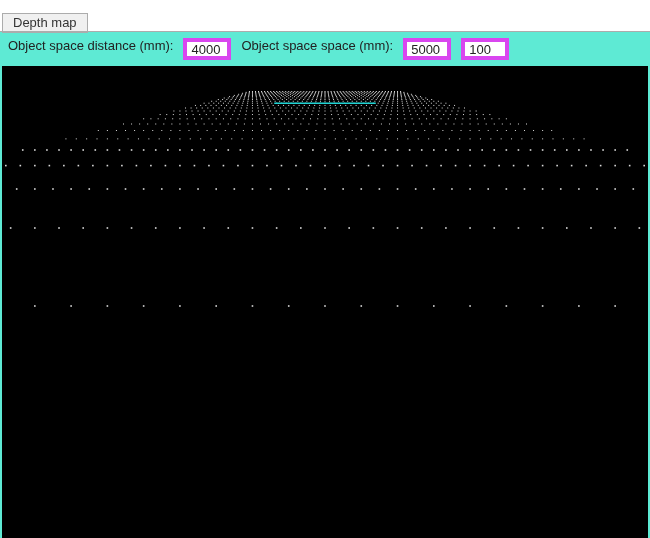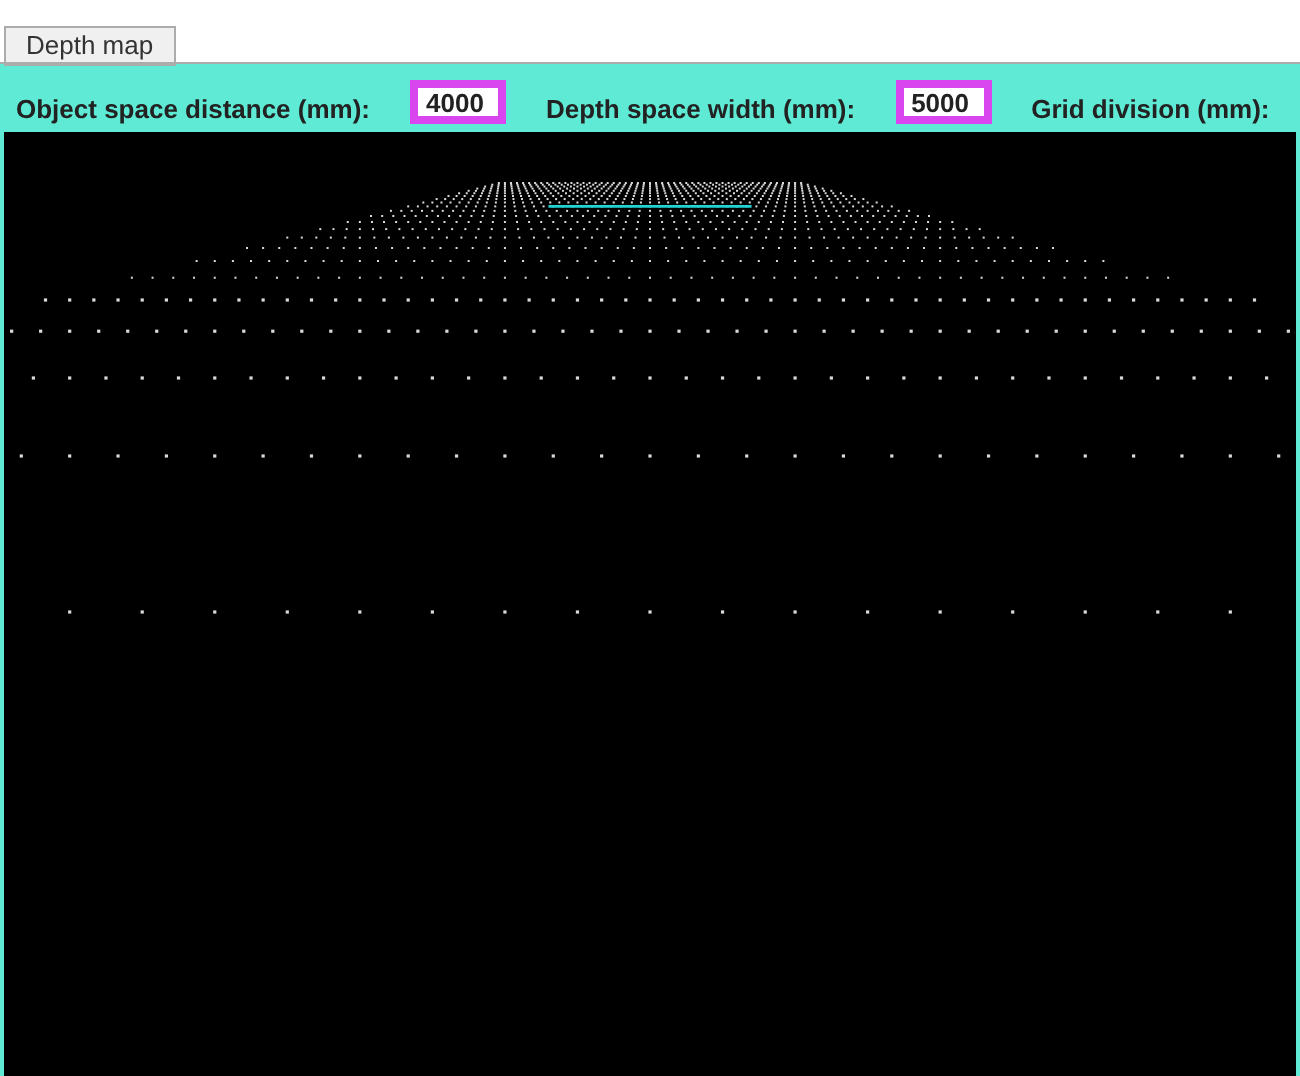--- a/index.html
+++ b/index.html
@@ -52,25 +52,24 @@
     z-index: 2;
   }
   .tab-strip-border {
     position: absolute;
     left: 0; right: 0; bottom: 0;
     border-bottom: 1px solid #acacac;
     z-index: 1;
   }
   .controls-row {
     display: flex;
-    align-items: flex-end;
-    gap: 20px;
+    align-items: flex-start;
+    gap: 10px;
     padding: 6px 8px 4px 8px;
     height: 34px;
-    font-weight: bold;
   }
   .ctrl-label {
     white-space: nowrap;
     color: #222;
   }
   .ctrl-input {
     width: 48px;
     height: 22px;
     font: inherit;
     color: #222;
@@ -97,23 +96,22 @@
   <div class="tab-row">
     <div class="tab-strip-border"></div>
     <div class="tab">
       <span>Depth map</span>
     </div>
   </div>
 
   <div class="controls-row">
     <span class="ctrl-label">Object space distance (mm):</span>
     <input class="ctrl-input" value="4000" style="">
-    <span class="ctrl-label">Depth space width (mm):</span>
+    <span class="ctrl-label">Object space space (mm):</span>
     <input class="ctrl-input" value="5000" style="">
-    <span class="ctrl-label">Grid division (mm):</span>
     <input class="ctrl-input" value="100" style="">
   </div>
 
   <div class="viz-wrap">
     <svg class="viz" id="viz-svg" viewBox="0 0 646 480" preserveAspectRatio="none" style="background: rgb(0, 0, 0);">
         <rect x="32.04" y="473.20" width="1.6" height="1.6" fill="#d9d9d9"></rect>
         <rect x="104.58" y="473.20" width="1.6" height="1.6" fill="#d9d9d9"></rect>
         <rect x="177.12" y="473.20" width="1.6" height="1.6" fill="#d9d9d9"></rect>
         <rect x="249.66" y="473.20" width="1.6" height="1.6" fill="#d9d9d9"></rect>
         <rect x="322.20" y="473.20" width="1.6" height="1.6" fill="#d9d9d9"></rect>

